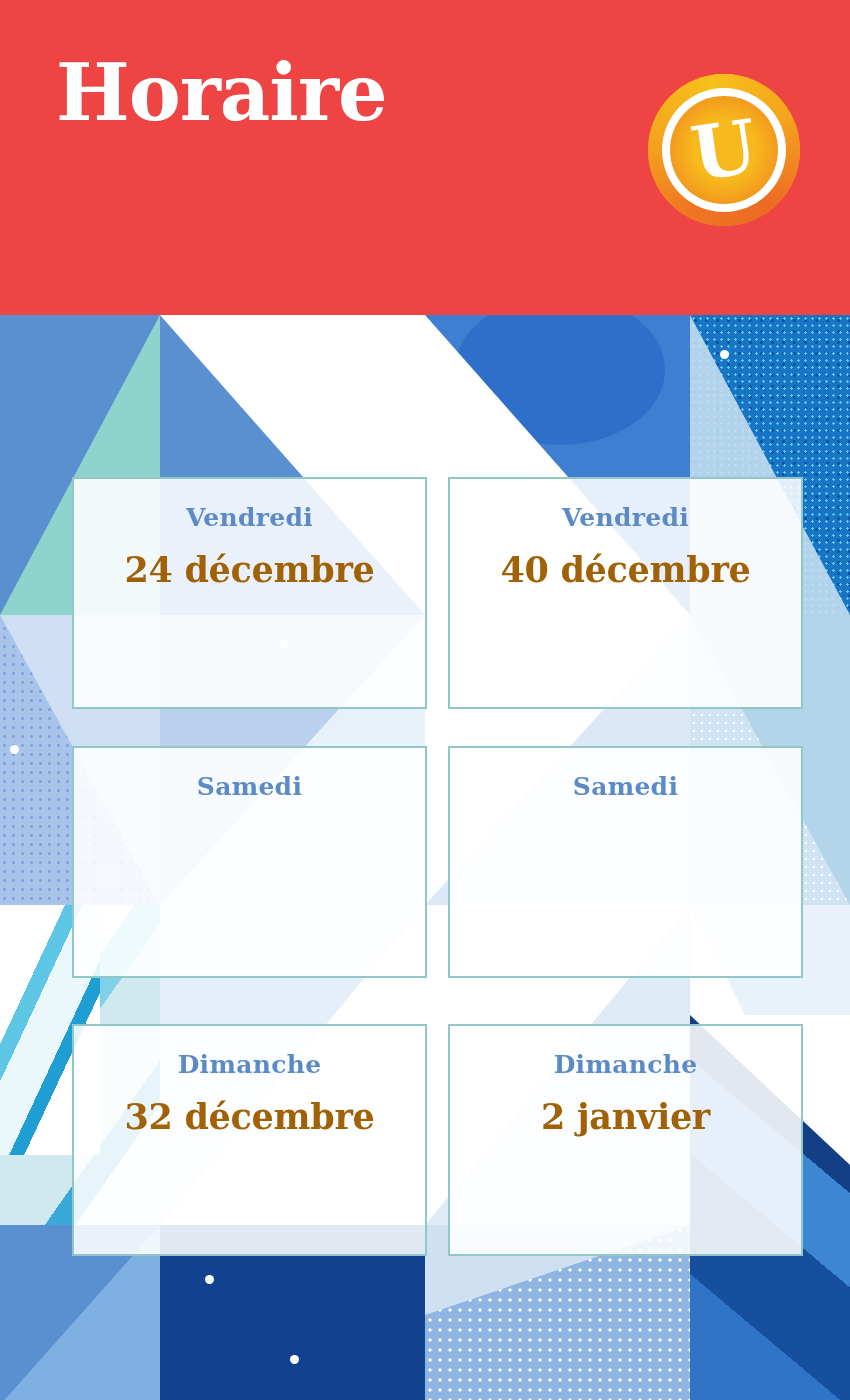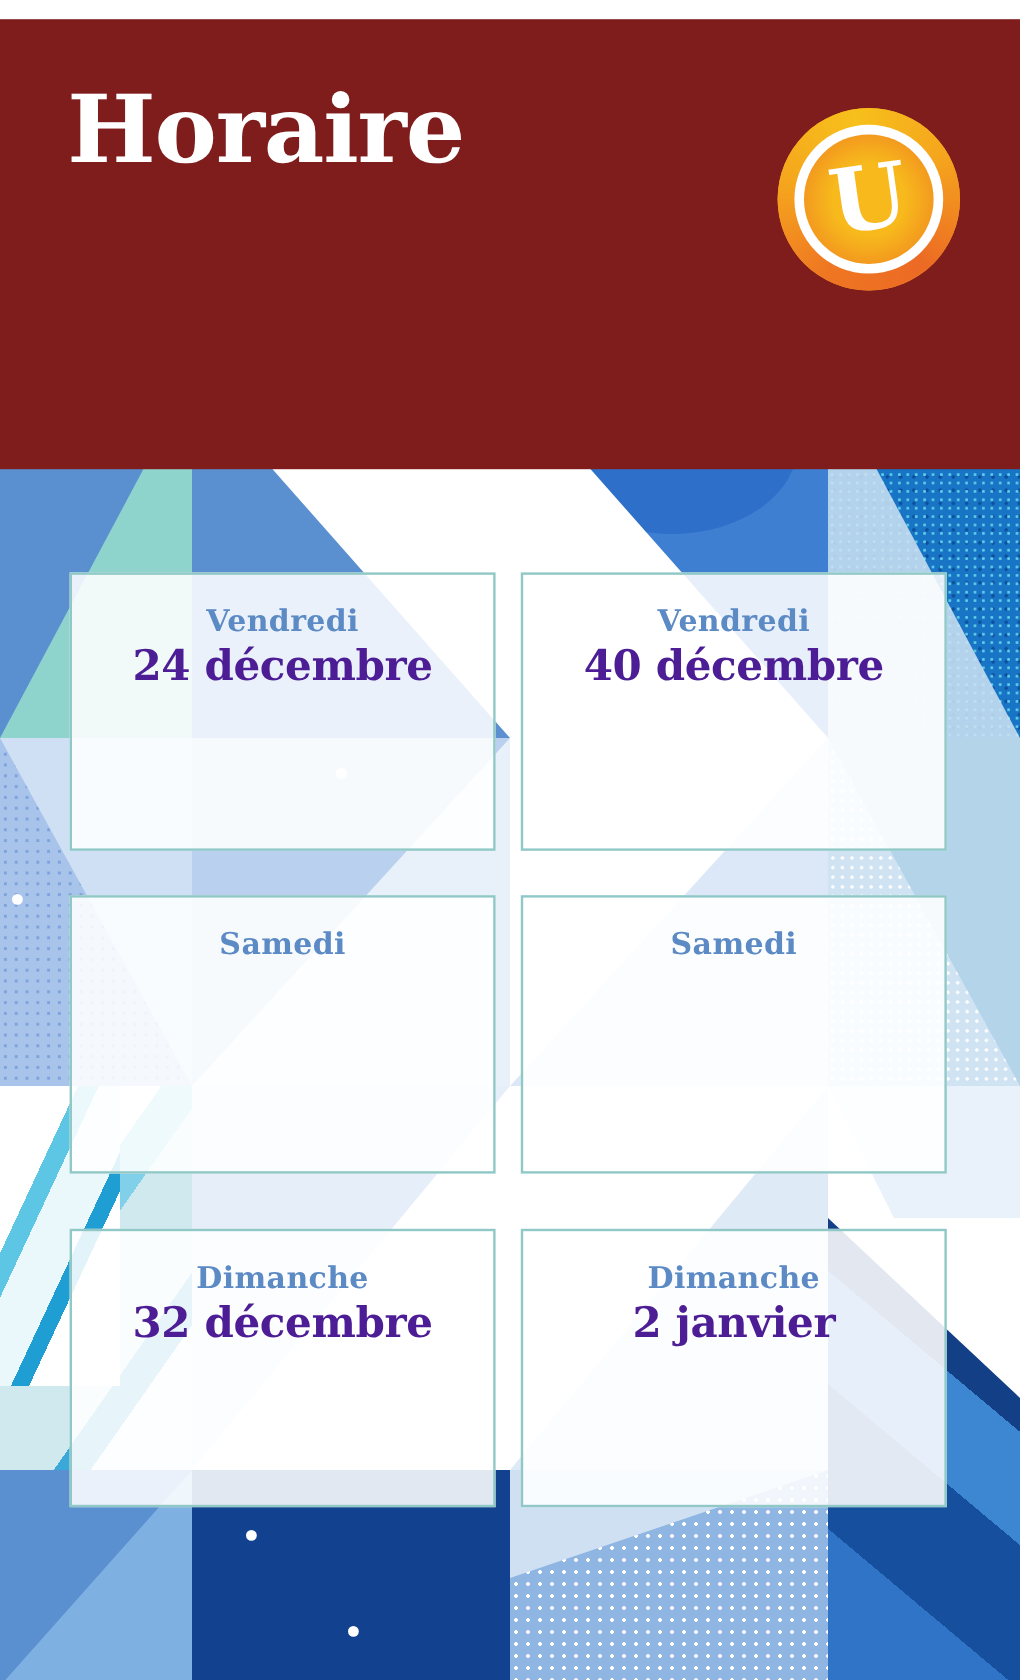--- a/index.html
+++ b/index.html
@@ -18,24 +18,24 @@
     width: 850px;
     height: 1400px;
     overflow: hidden;
     background: #ffffff;
   }
 
   
   .header {
     position: absolute;
     left: 0;
-    top: 16px;
+    top: 0;
     width: 850px;
-    height: 375px;
-    background: #7f1d1d;
+    height: 315px;
+    background: #ef4444;
     z-index: 5;
   }
   .header-title {
     position: absolute;
     left: 56px;
     top: 54px;
     width: 560px;
     color: #ffffff;
     font-family: "DejaVu Serif", serif;
     font-weight: bold;
@@ -129,21 +129,21 @@
     position: absolute;
     width: 9px;
     height: 9px;
     border-radius: 50%;
     background: #ffffff;
   }
 
   
   .cards {
     position: absolute;
-    left: 0;
+    left: 14px;
     top: 315px;
     width: 714px;
     height: 1085px;
     z-index: 4;
   }
   .card {
     position: absolute;
     border: 2px solid #8fc8c6;
     background: rgba(255,255,255,0.88);
     box-sizing: border-box;
@@ -152,22 +152,22 @@
   }
   .card .weekday {
     color: #5b8ac4;
     font-family: "DejaVu Serif", serif;
     font-weight: bold;
     font-size: 25px;
     line-height: 1.1;
     letter-spacing: 0.3px;
   }
   .card .datum {
-    margin-top: 4px;
-    color: #4c1d95;
+    margin-top: 18px;
+    color: #a16207;
     font-family: "DejaVu Serif", serif;
     font-weight: bold;
     font-size: 35px;
     line-height: 1.15;
     letter-spacing: -0.3px;
   }
   .card .datum sup {
     font-size: 20px;
     vertical-align: super;
     line-height: 0;

